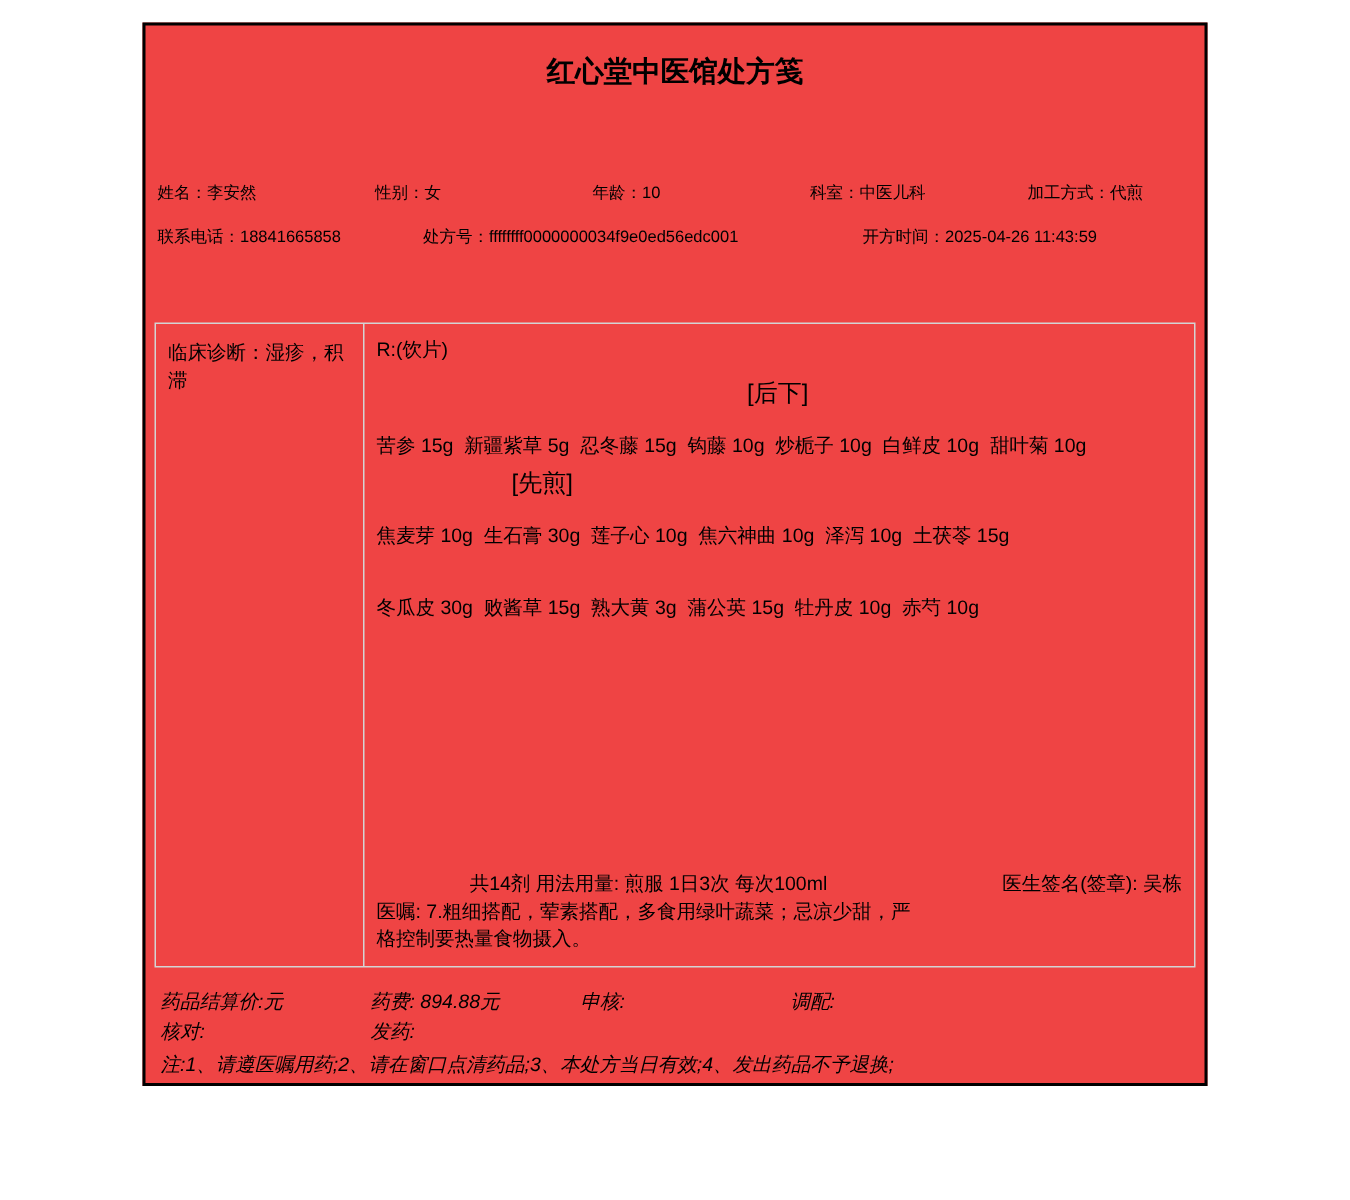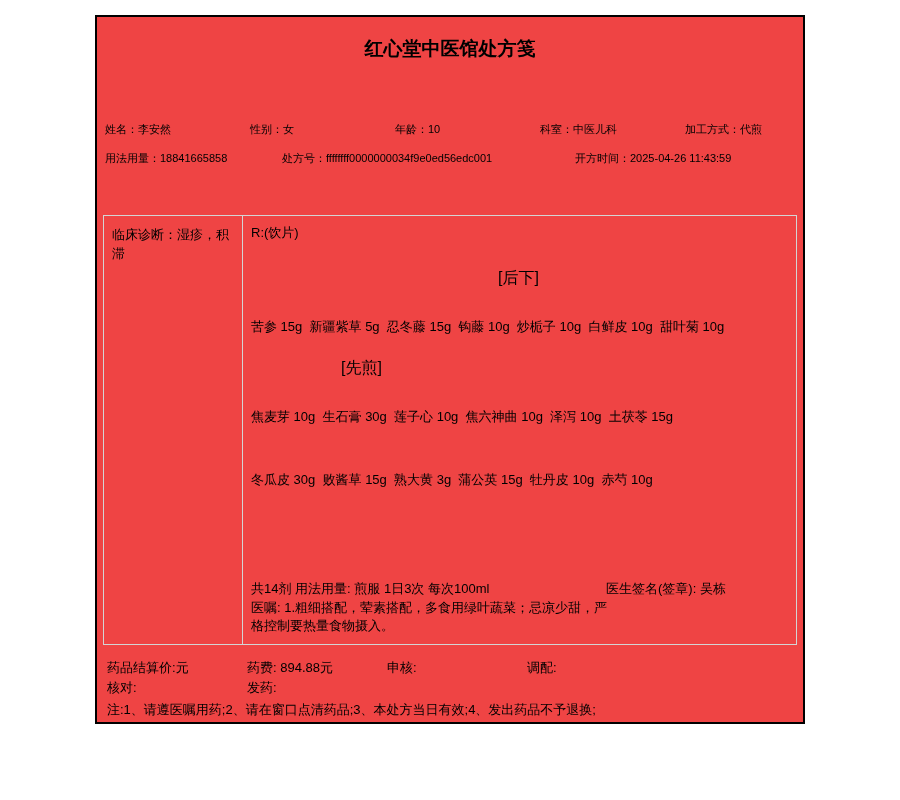--- a/index.html
+++ b/index.html
@@ -42,72 +42,72 @@
   }
   .diag-cell {
     width: 139px; flex: none;
     border-right: 1px solid #d4d4d4;
     padding: 9px 8px;
     line-height: 19px;
   }
   .rx-cell {
     flex: 1;
     padding: 8px 8px 9px 8px;
-    display: flex; flex-direction: column; gap: 15px;
+    display: flex; flex-direction: column;
   }
   .rx-header { line-height: 14px; margin-top: 2px; }
   .rx-tag { font-size: 16px; line-height: 13px; }
   .tag-houxia { margin-top: 16px; margin-left: 247px; }
   .tag-xianjian { margin-top: 12px; margin-left: 90px; }
   .med-row { line-height: 14px; margin-top: 21px; white-space: pre-wrap; }
   .med-row.row3 { margin-top: 34px; }
   .rx-bottom { margin-top: auto; }
-  .usage-row { display: flex; line-height: 14px; }
+  .usage-row { display: flex; line-height: 14px; justify-content: flex-end; }
   .summary { width: 355px; flex: none; }
   .advice { width: 368px; line-height: 18px; margin-top: 3px; }
   
-  .footer { margin-top: 13px; padding-left: 10px; font-size: 13px; }
+  .footer { margin-top: 13px; padding-left: 10px; font-size: 13px; font-style: italic; }
   .f-row { line-height: 20px; white-space: nowrap; }
   .f-item { display: inline-block; width: 140px; }
   .f-item:last-child { width: auto; }
   .f-note { line-height: 20px; margin-top: 2px; }
 </style>
 </head>
 <body>
 
 <div class="page">
 
   <div class="title">红心堂中医馆处方笺</div>
 
   <div class="info">
     <div class="info-row row1">
       <span class="field"><span>姓名：</span><span>李安然</span></span><span class="field"><span>性别：</span><span>女</span></span><span class="field"><span>年龄：</span><span>10</span></span><span class="field"><span>科室：</span><span>中医儿科</span></span><span class="field"><span>加工方式：</span><span>代煎</span></span>
     </div>
     <div class="info-row row2">
-      <span class="field field-phone"><span>用法用量：</span><span>18841665858</span></span><span class="field field-rxno"><span>处方号：</span><span>ffffffff0000000034f9e0ed56edc001</span></span><span class="field"><span>开方时间：</span><span>2025-04-26 11:43:59</span></span>
+      <span class="field field-phone"><span>联系电话：</span><span>18841665858</span></span><span class="field field-rxno"><span>处方号：</span><span>ffffffff0000000034f9e0ed56edc001</span></span><span class="field"><span>开方时间：</span><span>2025-04-26 11:43:59</span></span>
     </div>
   </div>
 
   <div class="rx-table">
     <div class="diag-cell">
       <span>临床诊断：</span><span>湿疹，积滞</span>
     </div>
     <div class="rx-cell">
       <div class="rx-header">R:(饮片)</div>
       <div class="rx-tag tag-houxia">[后下]</div>
       <div class="med-row">苦参 15g  新疆紫草 5g  忍冬藤 15g  钩藤 10g  炒栀子 10g  白鲜皮 10g  甜叶菊 10g</div>
       <div class="rx-tag tag-xianjian">[先煎]</div>
       <div class="med-row">焦麦芽 10g  生石膏 30g  莲子心 10g  焦六神曲 10g  泽泻 10g  土茯苓 15g</div>
       <div class="med-row row3">冬瓜皮 30g  败酱草 15g  熟大黄 3g  蒲公英 15g  牡丹皮 10g  赤芍 10g</div>
       <div class="rx-bottom">
         <div class="usage-row">
           <div class="summary">共14剂 用法用量: 煎服 1日3次 每次100ml</div>
           <div class="doctor"><span>医生签名(签章): </span><span>吴栋</span></div>
         </div>
-        <div class="advice">医嘱: 1.粗细搭配，荤素搭配，多食用绿叶蔬菜；忌凉少甜，严格控制要热量食物摄入。</div>
+        <div class="advice">医嘱: 7.粗细搭配，荤素搭配，多食用绿叶蔬菜；忌凉少甜，严格控制要热量食物摄入。</div>
       </div>
     </div>
   </div>
 
   <div class="footer">
     <div class="f-row">
       <span class="f-item"><span>药品结算价:</span><span>元</span></span><span class="f-item"><span>药费: </span><span>894.88元</span></span><span class="f-item"><span>申核:</span><span></span></span><span class="f-item"><span>调配:</span><span></span></span>
     </div>
     <div class="f-row">
       <span class="f-item"><span>核对:</span><span></span></span><span class="f-item"><span>发药:</span><span></span></span>

